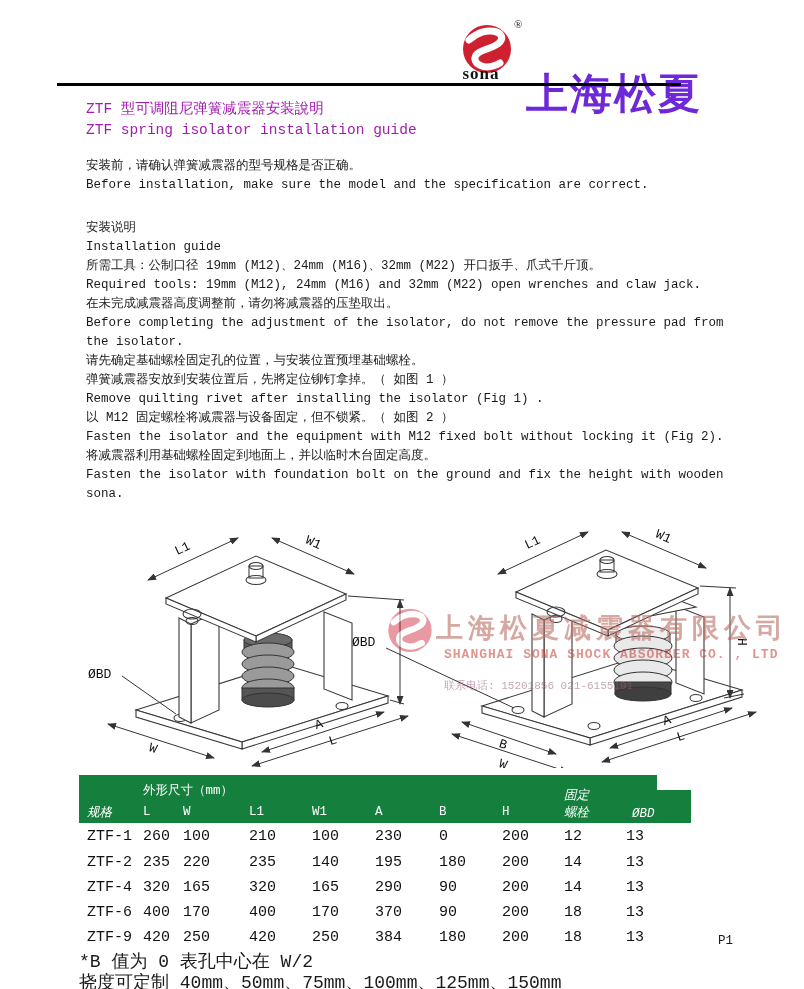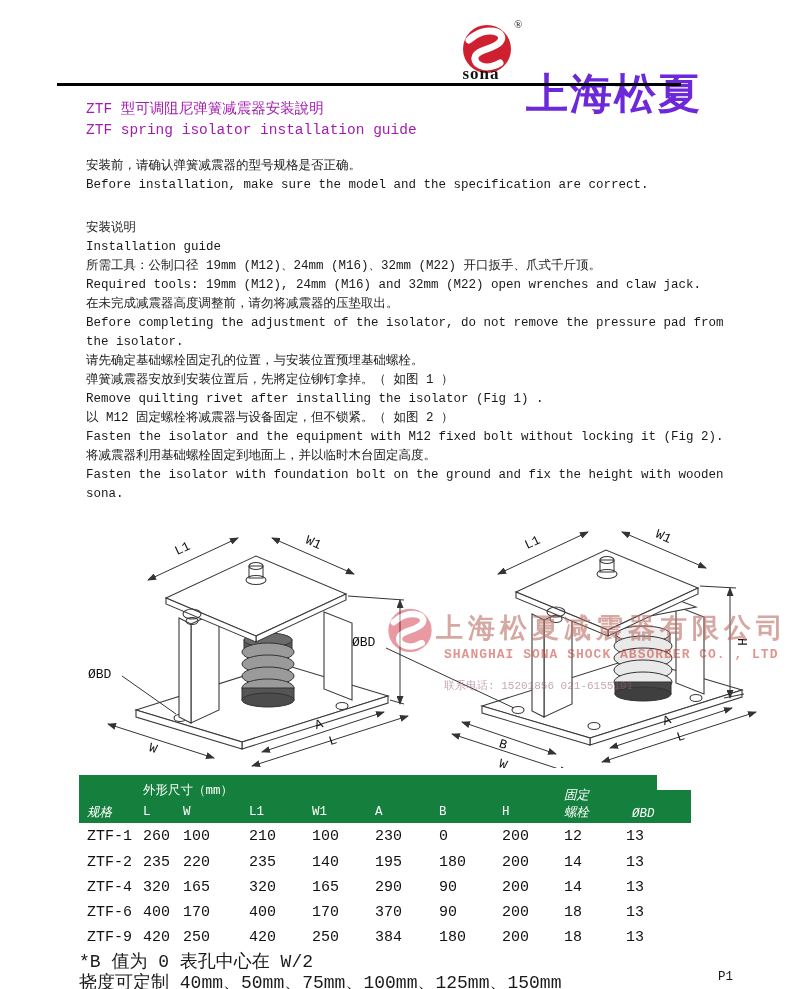--- a/index.html
+++ b/index.html
@@ -45,21 +45,21 @@
   thead th { background:#15803d; color:#ffffff; font-size:12.5px; padding-left:8px; }
   tr.h1 th { height:26px; vertical-align:bottom; padding-bottom:2px; }
   tr.h2 th { height:22px; vertical-align:middle; }
   th.rowspan2 { vertical-align:middle;font-style:italic; }
   tbody td { height:25px; font-size:15px; color:#111; padding-left:8px; background:#fff; }
   tbody tr:first-child td { height:27px; }
   .notch { position:absolute; right:0; top:0; width:34px; height:15px; background:#fff; }
   
   .footnote { position:absolute; left:79px; font-size:18px; white-space:nowrap; }
   .fn1 { top:949px; } .fn2 { top:970px;text-decoration:underline; }
-  .page-num { position:absolute; left:718px; top:970px; font-size:12.5px; }
+  .page-num { position:absolute; left:718px; top:934px; font-size:12.5px; }
   
   .ln { stroke:#3a3a3a; stroke-width:1.1; fill:none; }
   .face { stroke:#3a3a3a; stroke-width:1.1; fill:#ffffff; }
   .dim { stroke:#333; stroke-width:1; fill:none; }
   .dimtxt { font-size:13px; fill:#111; font-family:"Liberation Mono",monospace; }
 </style>
 </head>
 <body>
 
 <div class="page">

